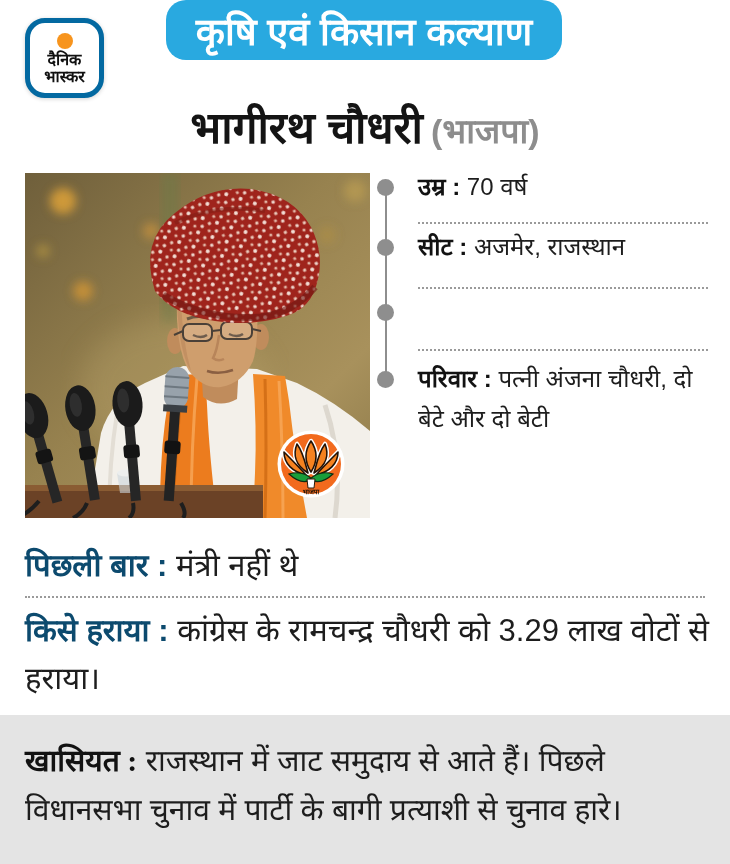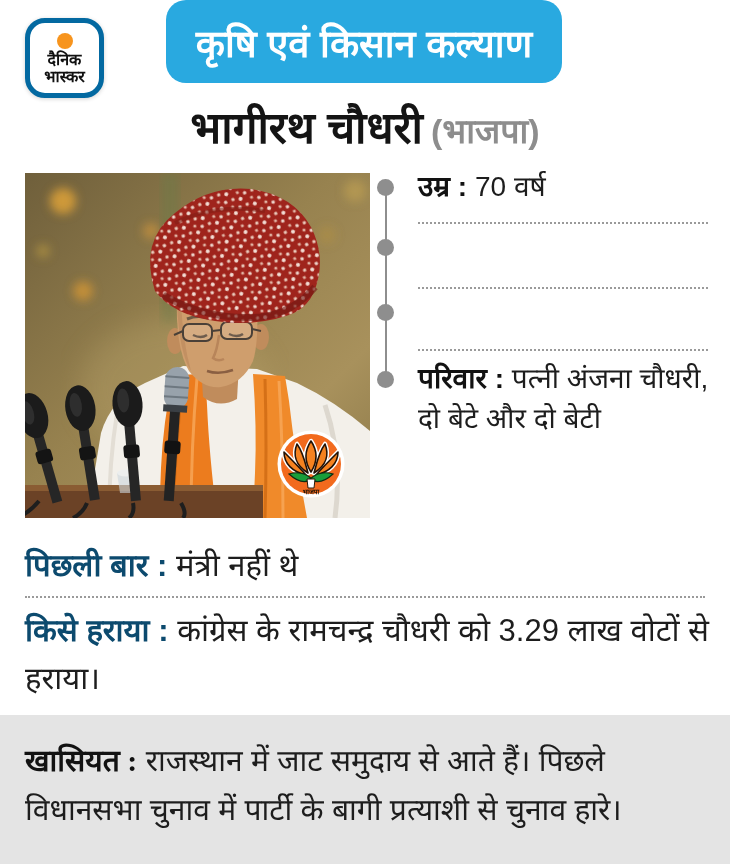--- a/index.html
+++ b/index.html
@@ -18,41 +18,41 @@
     left:25px; top:18px; width:79px; height:80px;
     background:#fff; border:5px solid #0369a1; border-radius:20px;
     box-shadow:0 1px 4px rgba(0,0,0,.18);
     text-align:center;
   }
   .logo-sun { width:16px; height:16px; border-radius:50%; background:#f7941d; margin:10px auto 2px; }
   .logo-text { font-weight:bold; font-size:16px; line-height:17px; color:#111; letter-spacing:0; }
 
   
   .banner {
-    left:166px; top:0; width:396px; height:83px;
+    left:166px; top:0; width:396px; height:60px;
     background:#29a9e0; border-radius:20px;
     display:flex; align-items:center; justify-content:center;
   }
   .banner span { color:#fff; font-weight:bold; font-size:38px; }
 
   
   .title { left:0; top:96px; width:730px; text-align:center; white-space:nowrap; }
   .title .name  { font-size:44px; font-weight:bold; color:#141414; }
   .title .party { font-size:34px; font-weight:bold; color:#8d8d8d; margin-left:8px; }
 
   
   .photo { left:25px; top:173px; width:345px; height:345px; }
   .photo svg { display:block; width:100%; height:100%; }
 
   
   .profile { left:370px; top:165px; width:338px; height:330px; }
   .vline { position:absolute; left:15px; top:22px; width:2px; height:193px; background:#8e8e8e; }
   .bullet { position:absolute; left:7px; width:17px; height:17px; border-radius:50%; background:#8e8e8e; }
   .b1{top:14px;} .b2{top:74px;} .b3{top:139px;} .b4{top:206px;}
-  .p-item { position:absolute; left:48px; width:292px; font-size:28px; line-height:40px; color:#1d1d1d; }
+  .p-item { position:absolute; left:48px; width:292px; font-size:24px; line-height:40px; color:#1d1d1d; }
   .t1{top:2px;} .t2{top:62px;} .t3{top:127px;} .t4{top:194px;}
   .p-item b { color:#121212; }
   .dotsep { position:absolute; left:48px; right:0; border-top:2px dotted #9a9a9a; }
   .s1{top:57px;} .s2{top:122px;} .s3{top:184px;}
 
   
   .row { left:25px; width:685px; font-size:31px; color:#1d1d1d; }
   .row b { color:#0c4a6e; }
   .last-time { top:543px; }
   .sep-full { left:25px; width:680px; top:596px; border-top:2px dotted #9a9a9a; }
@@ -228,20 +228,21 @@
 
 <div class="abs profile">
   <div class="vline"></div>
   <span class="bullet b1"></span>
   <span class="bullet b2"></span>
   <span class="bullet b3"></span>
   <span class="bullet b4"></span>
 
   <p class="p-item t1"><b>उम्र :</b> <span>70 वर्ष</span></p>
   <div class="dotsep s1"></div>
+  <p class="p-item t2"><b>सीट :</b> <span>अजमेर, राजस्थान</span></p>
   <div class="dotsep s2"></div>
   <div class="dotsep s3"></div>
   <p class="p-item t4"><b>परिवार :</b> <span>पत्नी अंजना चौधरी, दो बेटे और दो बेटी</span></p>
 </div>
 
 <p class="abs row last-time">
   <b>पिछली बार :</b>
   <span>मंत्री नहीं थे</span>
 </p>
 

